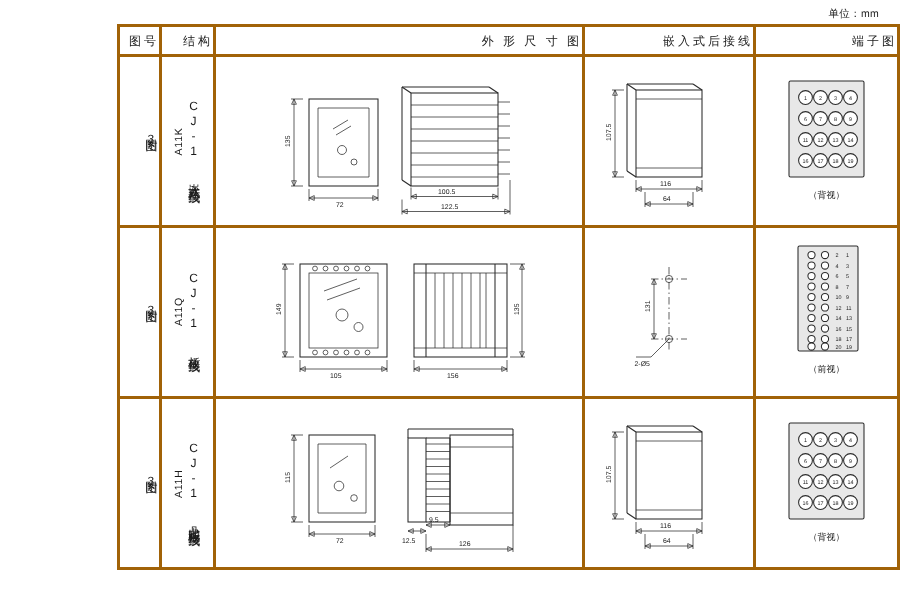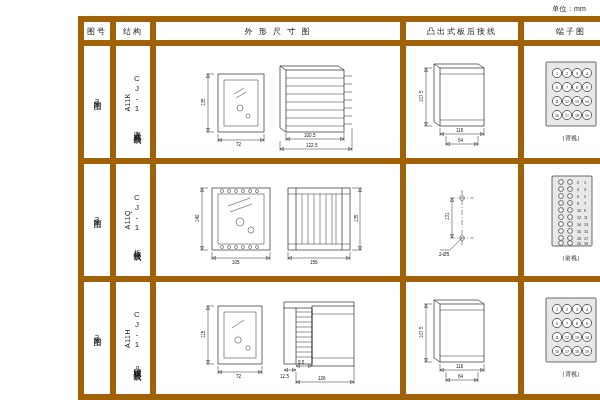--- a/index.html
+++ b/index.html
@@ -29,24 +29,24 @@
   }
   table.spec {
     position: absolute;
     left: 78px;
     top: 16px;
     width: 510px;
     border-collapse: collapse;
     table-layout: fixed;
   }
   table.spec th, table.spec td {
-    border: 6px solid #a16207;
+    border: 2px solid #a16207;
     padding: 0;
     vertical-align: middle;
-    text-align: center;
+    text-align: right;
   }
   table.spec th {
     height: 18px;
     font-size: 8px;
     font-weight: normal;
     letter-spacing: 2px;
   }
   .col-no { width: 26px; }
   .col-struct { width: 34px; font-family: Liberation Mono, monospace; }
   .col-outline { width: 244px; }
@@ -110,21 +110,21 @@
 <div id="page">
 
   <div class="unit-note">单位：mm</div>
 
   <table class="spec">
     <thead>
       <tr>
         <th class="col-no">图号</th>
         <th class="col-struct">结构</th>
         <th class="col-outline">外 形 尺 寸 图</th>
-        <th class="col-mount">凸出式板后接线</th>
+        <th class="col-mount">嵌入式后接线</th>
         <th class="col-term">端子图</th>
       </tr>
     </thead>
     <tbody>
 
       <tr>
         <td class="rowcell">
           <span class="vert">附图3</span>
         </td>
         <td class="rowcell">

